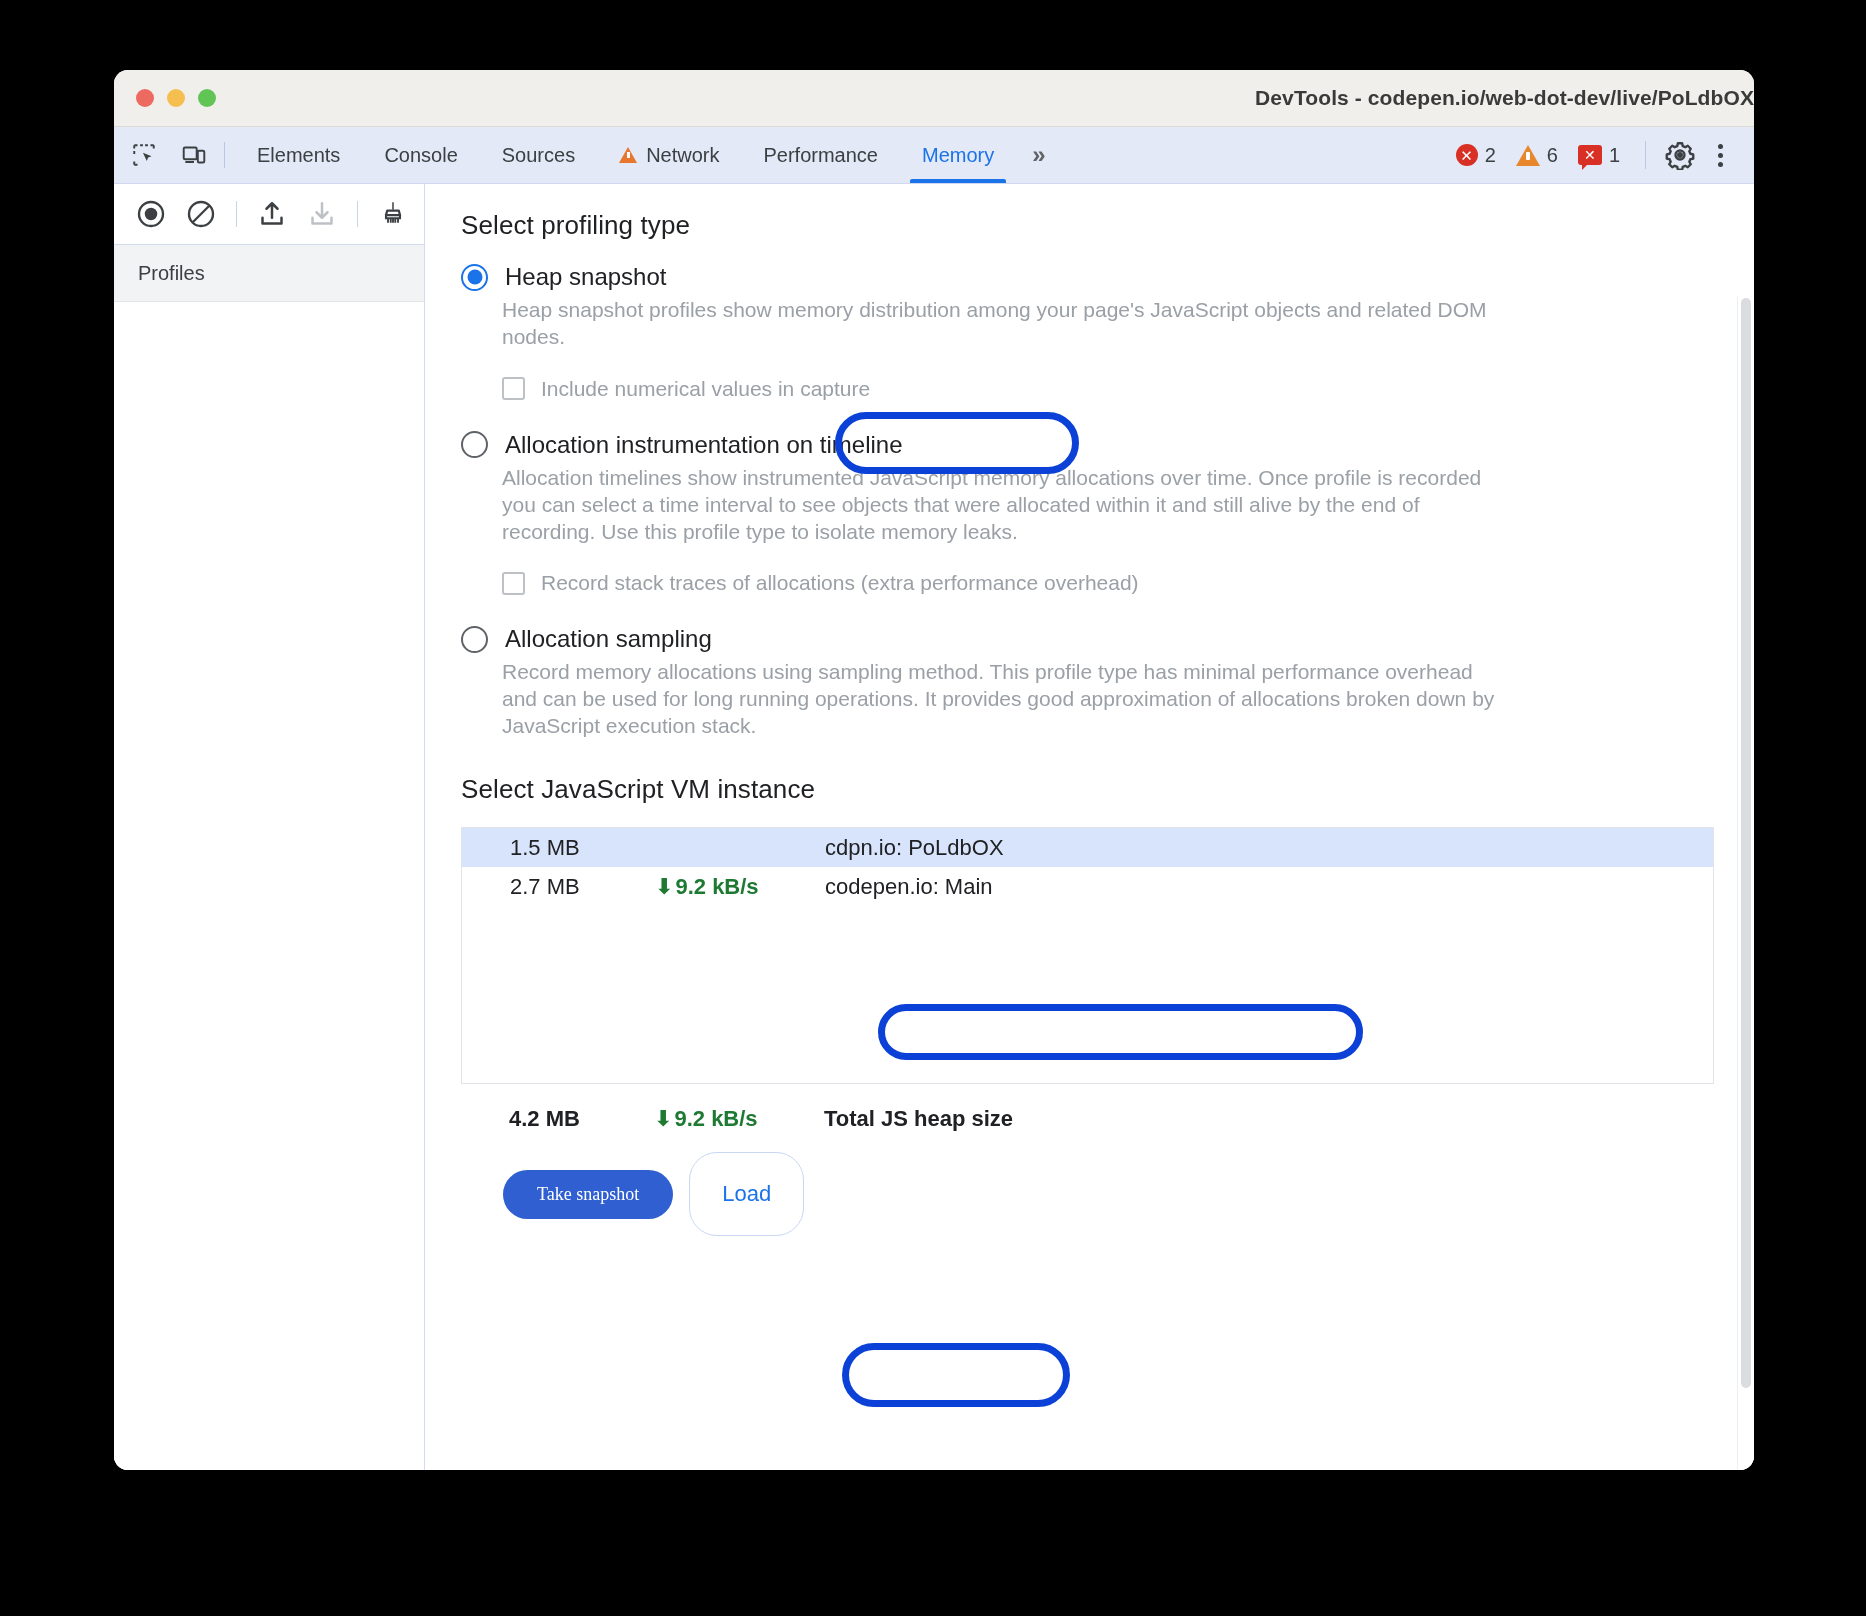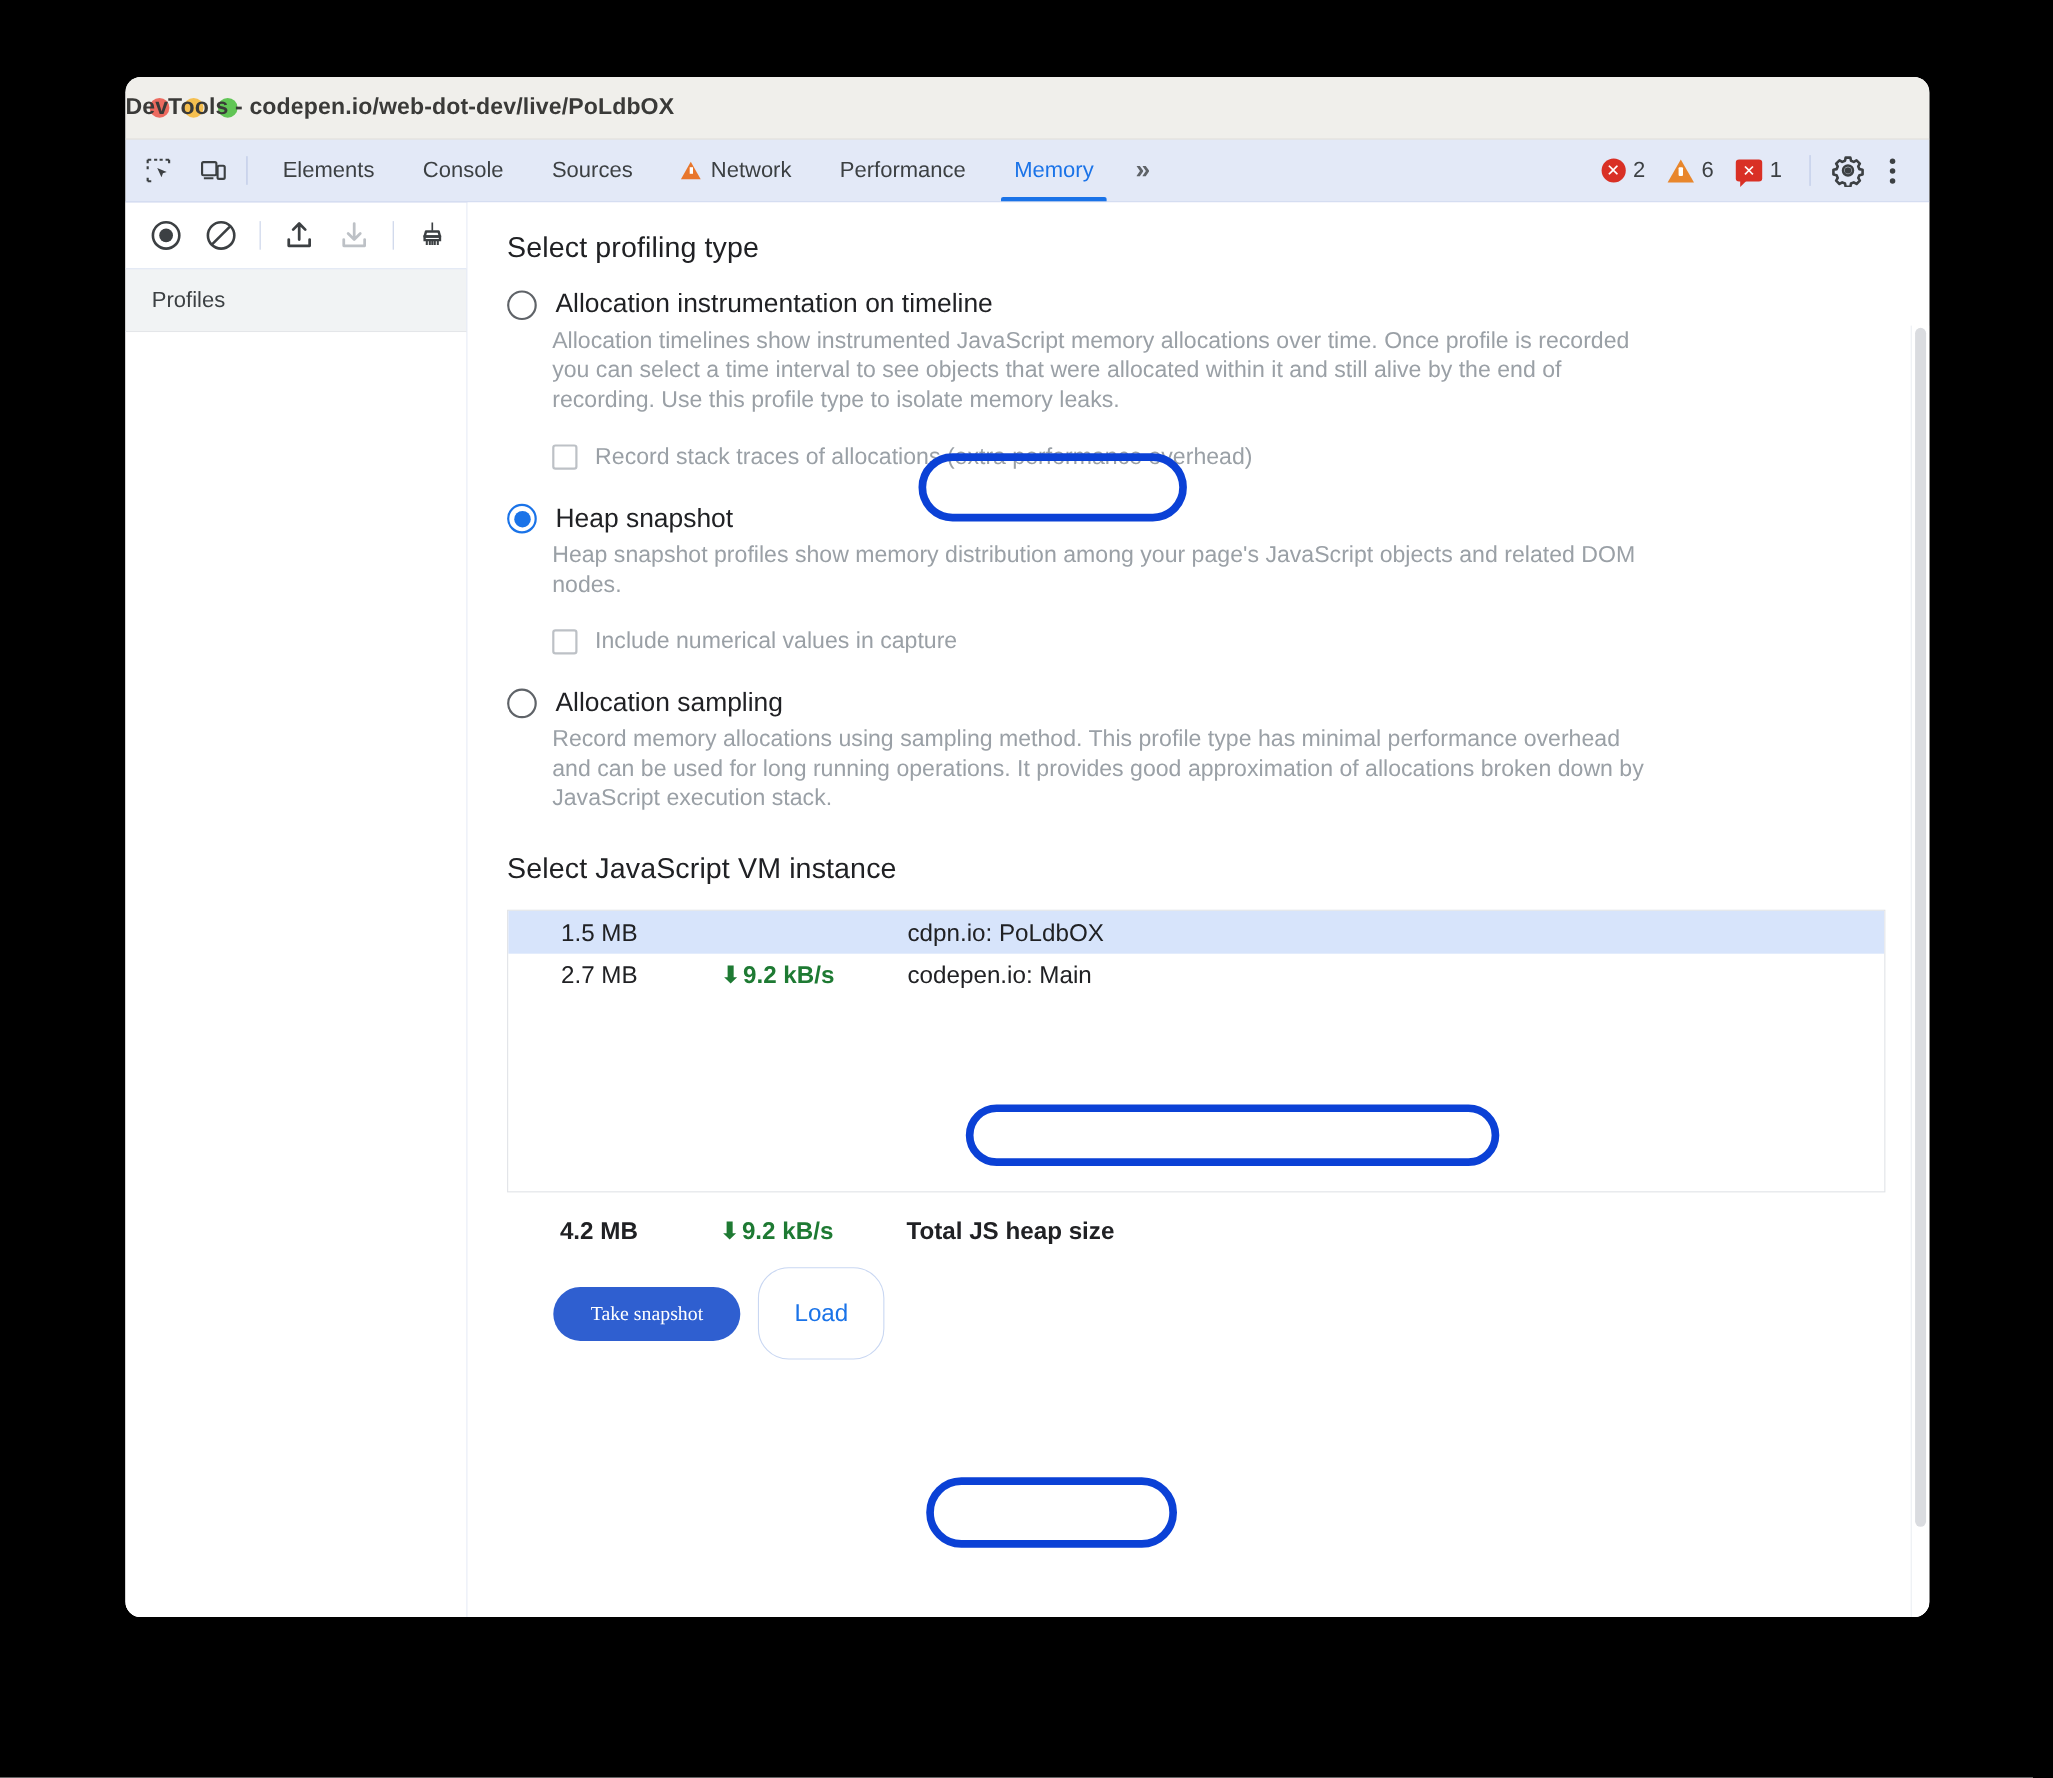--- a/index.html
+++ b/index.html
@@ -19,21 +19,21 @@
   #titlebar{
     height:56px;background:#f0efeb;border-bottom:1px solid #dcdad4;
     display:flex;align-items:center;position:relative;
   }
   .lights{display:flex;gap:13px;margin-left:22px;}
   .light{width:18px;height:18px;border-radius:50%;}
   .l-red{background:#ec6a5f;}
   .l-yellow{background:#f5bf4f;}
   .l-green{background:#61c555;}
   #win-title{
-    position:absolute;left:0;right:0;text-align:left;
+    position:absolute;left:0;right:0;text-align:right;
     font-size:21px;font-weight:bold;color:#3a3a38;letter-spacing:.1px;
     pointer-events:none;
   }
 
   
   #tabbar{
     height:56px;background:#e3e9f7;display:flex;align-items:center;
     border-bottom:1px solid #cfd8ee;position:relative;
   }
   .tb-icon{
@@ -314,39 +314,39 @@
       <div id="profiles-list"></div>
     </div>
 
     <div id="main">
       <div class="inner">
 
         <h2 class="section">Select profiling type</h2>
 
         <div class="group">
           <div class="opt-row">
+            <span class="radio checked"></span>
+            <span class="opt-label">Heap snapshot</span>
+          </div>
+          <div class="desc">Heap snapshot profiles show memory distribution among your page's JavaScript objects and related DOM nodes.</div>
+          <div class="check-row">
+            <span class="checkbox"></span>
+            <span class="check-label">Include numerical values in capture</span>
+          </div>
+        </div>
+
+        <div class="group">
+          <div class="opt-row">
             <span class="radio"></span>
             <span class="opt-label">Allocation instrumentation on timeline</span>
           </div>
           <div class="desc">Allocation timelines show instrumented JavaScript memory allocations over time. Once profile is recorded you can select a time interval to see objects that were allocated within it and still alive by the end of recording. Use this profile type to isolate memory leaks.</div>
           <div class="check-row">
             <span class="checkbox"></span>
             <span class="check-label">Record stack traces of allocations (extra performance overhead)</span>
-          </div>
-        </div>
-
-        <div class="group">
-          <div class="opt-row">
-            <span class="radio checked"></span>
-            <span class="opt-label">Heap snapshot</span>
-          </div>
-          <div class="desc">Heap snapshot profiles show memory distribution among your page's JavaScript objects and related DOM nodes.</div>
-          <div class="check-row">
-            <span class="checkbox"></span>
-            <span class="check-label">Include numerical values in capture</span>
           </div>
         </div>
 
         <div class="group">
           <div class="opt-row">
             <span class="radio"></span>
             <span class="opt-label">Allocation sampling</span>
           </div>
           <div class="desc">Record memory allocations using sampling method. This profile type has minimal performance overhead and can be used for long running operations. It provides good approximation of allocations broken down by JavaScript execution stack.</div>
         </div>

